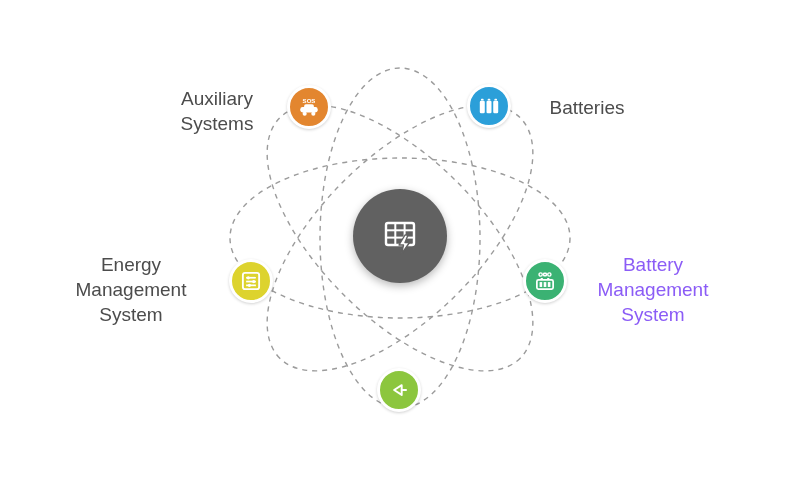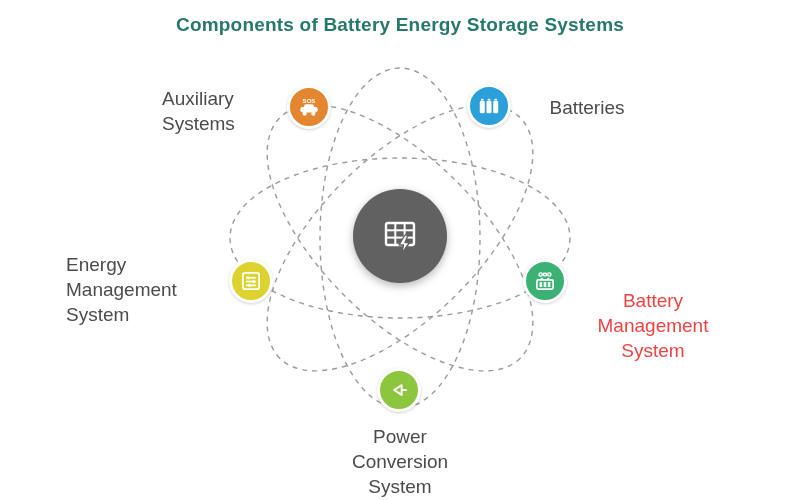--- a/index.html
+++ b/index.html
@@ -22,30 +22,29 @@
   }
   .node-circle svg{display:block;}
   .center-circle{
     position:absolute;left:353px;top:189px;width:94px;height:94px;border-radius:50%;
     display:flex;align-items:center;justify-content:center;
     box-shadow:0 3px 8px rgba(0,0,0,.28);
   }
   .node-label{
     position:absolute;font-size:19px;line-height:1.32;color:#4c4c4c;
   }
-  .align-right{text-align:left;}
+  .align-right{text-align:center;}
   .align-left{text-align:center;}
   .align-center{text-align:center;}
 </style>
 </head>
 <body>
 
 <div id="canvas">
 
-  <div class="title" style="color: rgb(39, 121, 109);">Components of Battery Energy Storage Systems</div>
 
   <svg class="orbits" width="800" height="500" style="color: rgb(155, 155, 155);">
     <ellipse cx="400" cy="238" rx="170" ry="80"></ellipse>
     <ellipse cx="400" cy="238" rx="170" ry="80" transform="rotate(45 400 238)"></ellipse>
     <ellipse cx="400" cy="238" rx="170" ry="80" transform="rotate(90 400 238)"></ellipse>
     <ellipse cx="400" cy="238" rx="170" ry="80" transform="rotate(135 400 238)"></ellipse>
   </svg>
 
   <div class="center-circle" style="background-color: rgb(97, 97, 97);">
     <svg width="52" height="52" viewBox="0 0 52 52">
@@ -100,23 +99,22 @@
       <rect x="10.8" y="4.8" width="2.4" height="2.4" rx="0.5" fill="none" stroke="#ffffff" stroke-width="1.3"></rect>
       <circle cx="16" cy="6" r="1.5" fill="none" stroke="#ffffff" stroke-width="1.3"></circle>
       <rect x="8" y="9.2" width="2" height="1.8" fill="#ffffff"></rect>
       <rect x="14" y="9.2" width="2" height="1.8" fill="#ffffff"></rect>
       <rect x="4.5" y="11" width="15" height="8.5" rx="1.4" fill="none" stroke="#ffffff" stroke-width="1.6"></rect>
       <rect x="7" y="13" width="2.4" height="4.5" fill="#ffffff"></rect>
       <rect x="10.8" y="13" width="2.4" height="4.5" fill="#ffffff"></rect>
       <rect x="14.6" y="13" width="2.4" height="4.5" fill="#ffffff"></rect>
     </svg>
   </div>
-  <div class="node-label align-left" style="left: 583px; top: 252px; width: 140px; color: #ef4444; margin-top: 36px;">Battery Management System</div>
+  <div class="node-label align-left" style="left: 583px; top: 252px; width: 140px; color: #8b5cf6;">Battery Management System</div>
 
   <div class="node-circle" style="left: 377px; top: 368px; background-color: rgb(140, 198, 62);">
     <svg width="26" height="26" viewBox="0 0 24 24">
       <path d="M14.5 7.5 L7.5 12 L14.5 16.5 Z" fill="none" stroke="#ffffff" stroke-width="1.8" stroke-linejoin="round"></path>
       <line x1="14.5" y1="12" x2="18.5" y2="12" stroke="#ffffff" stroke-width="1.8" stroke-linecap="round"></line>
     </svg>
   </div>
-  <div class="node-label align-center" style="left: 330px; top: 424px; width: 140px; color: rgb(76, 76, 76);">Power Conversion System</div>
 
 </div>
 
 </body></html>

